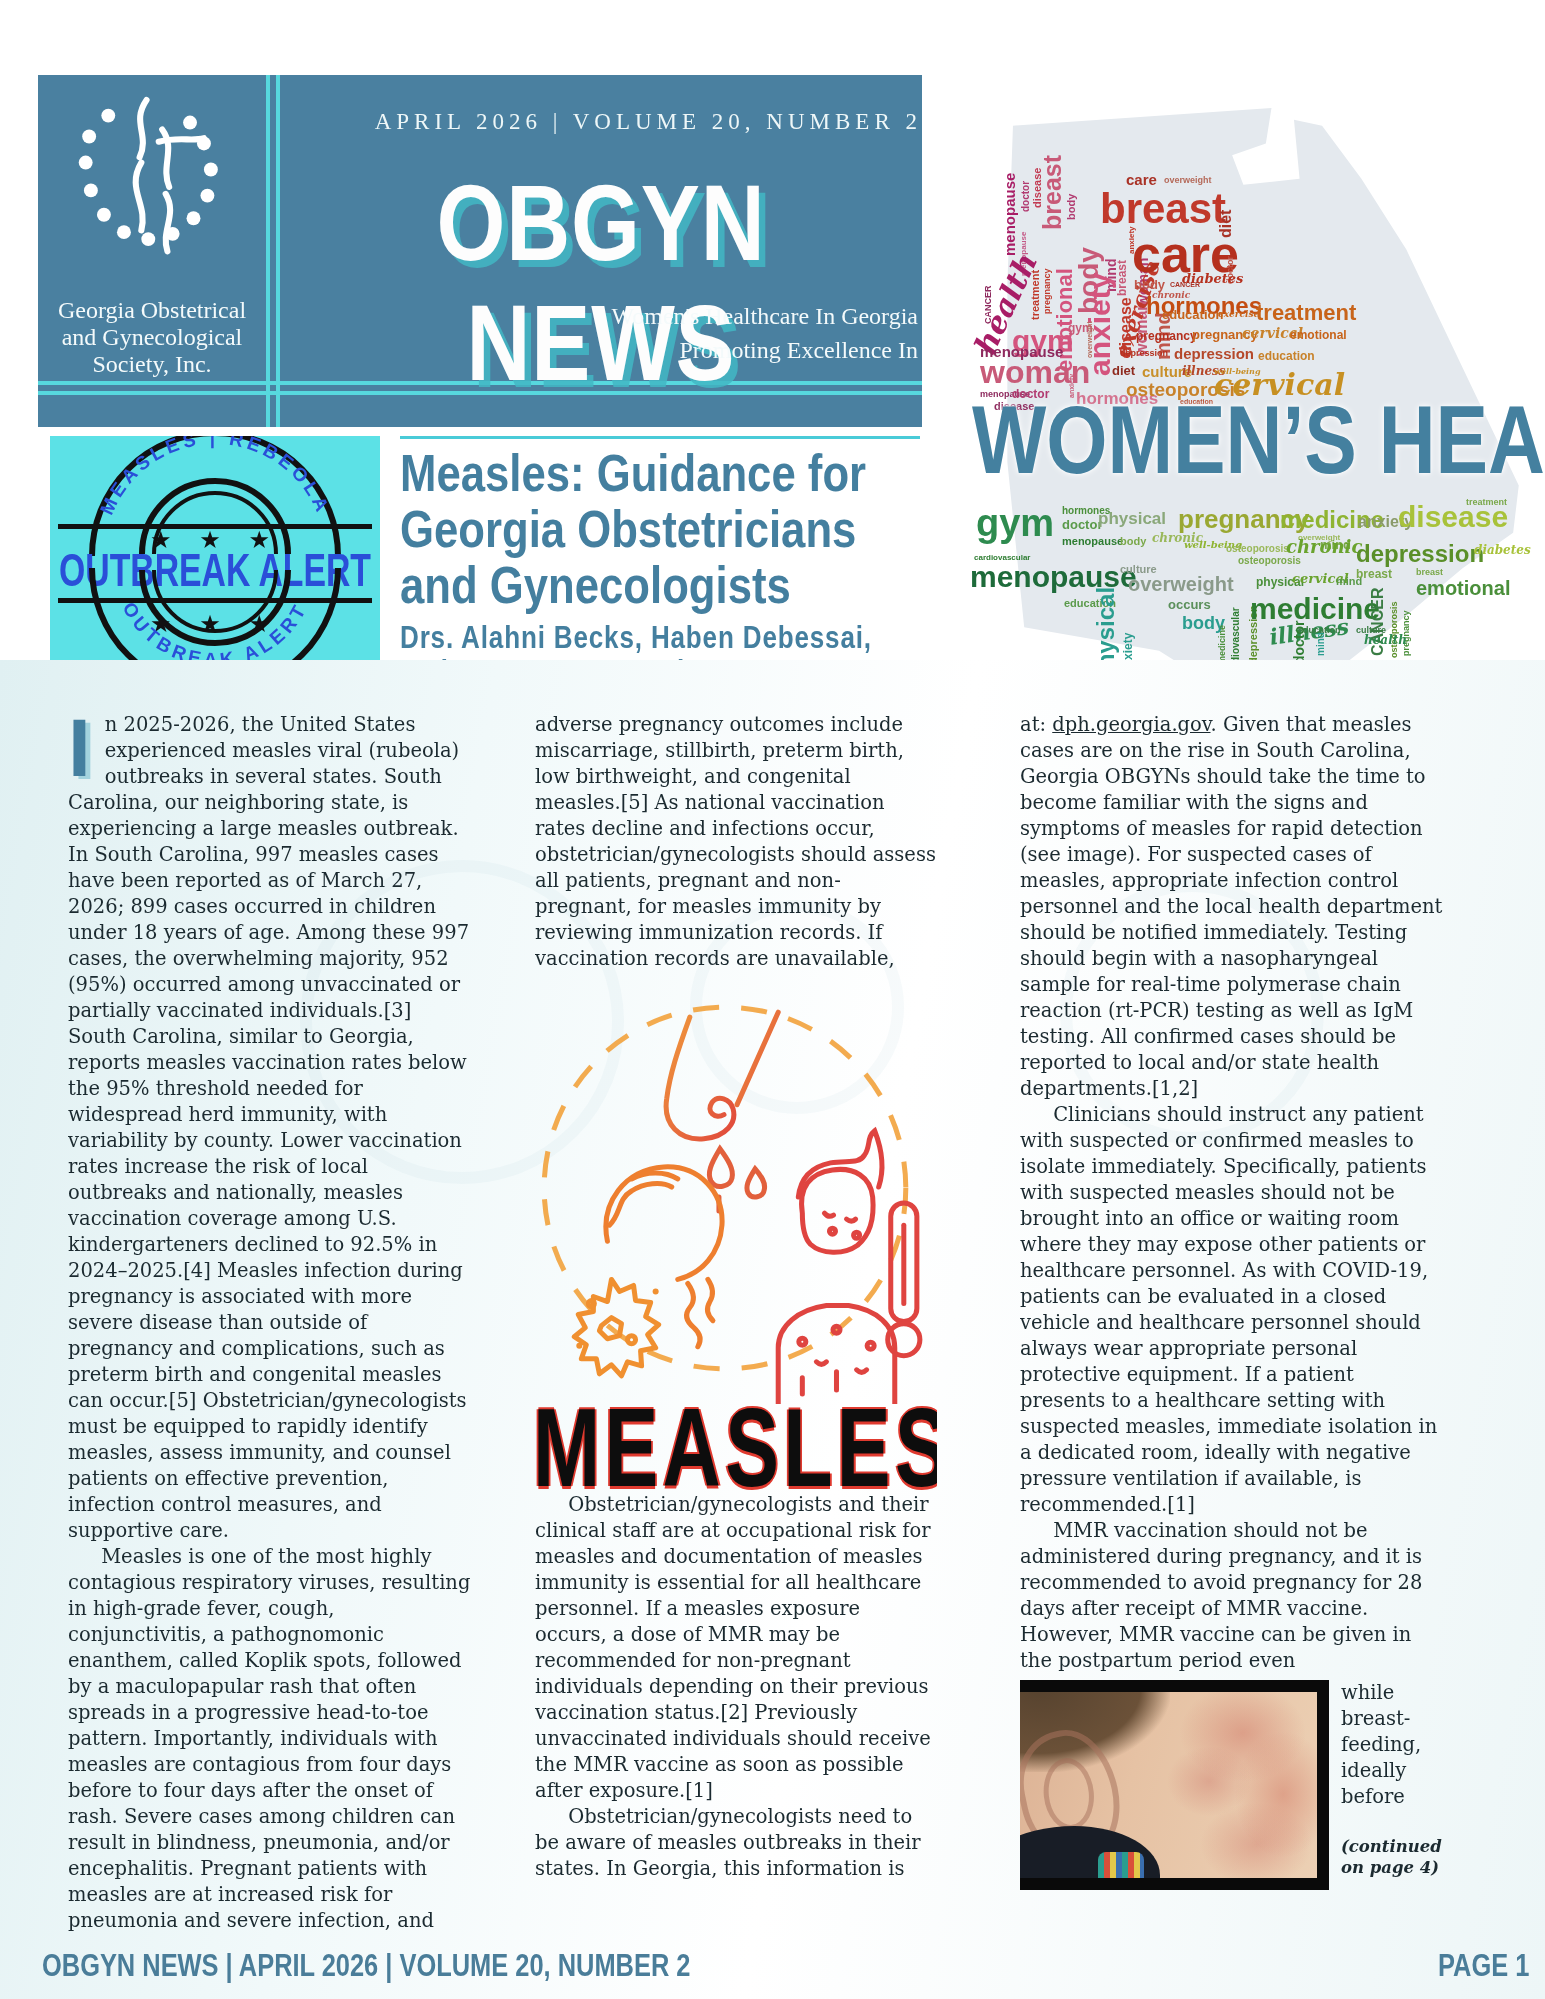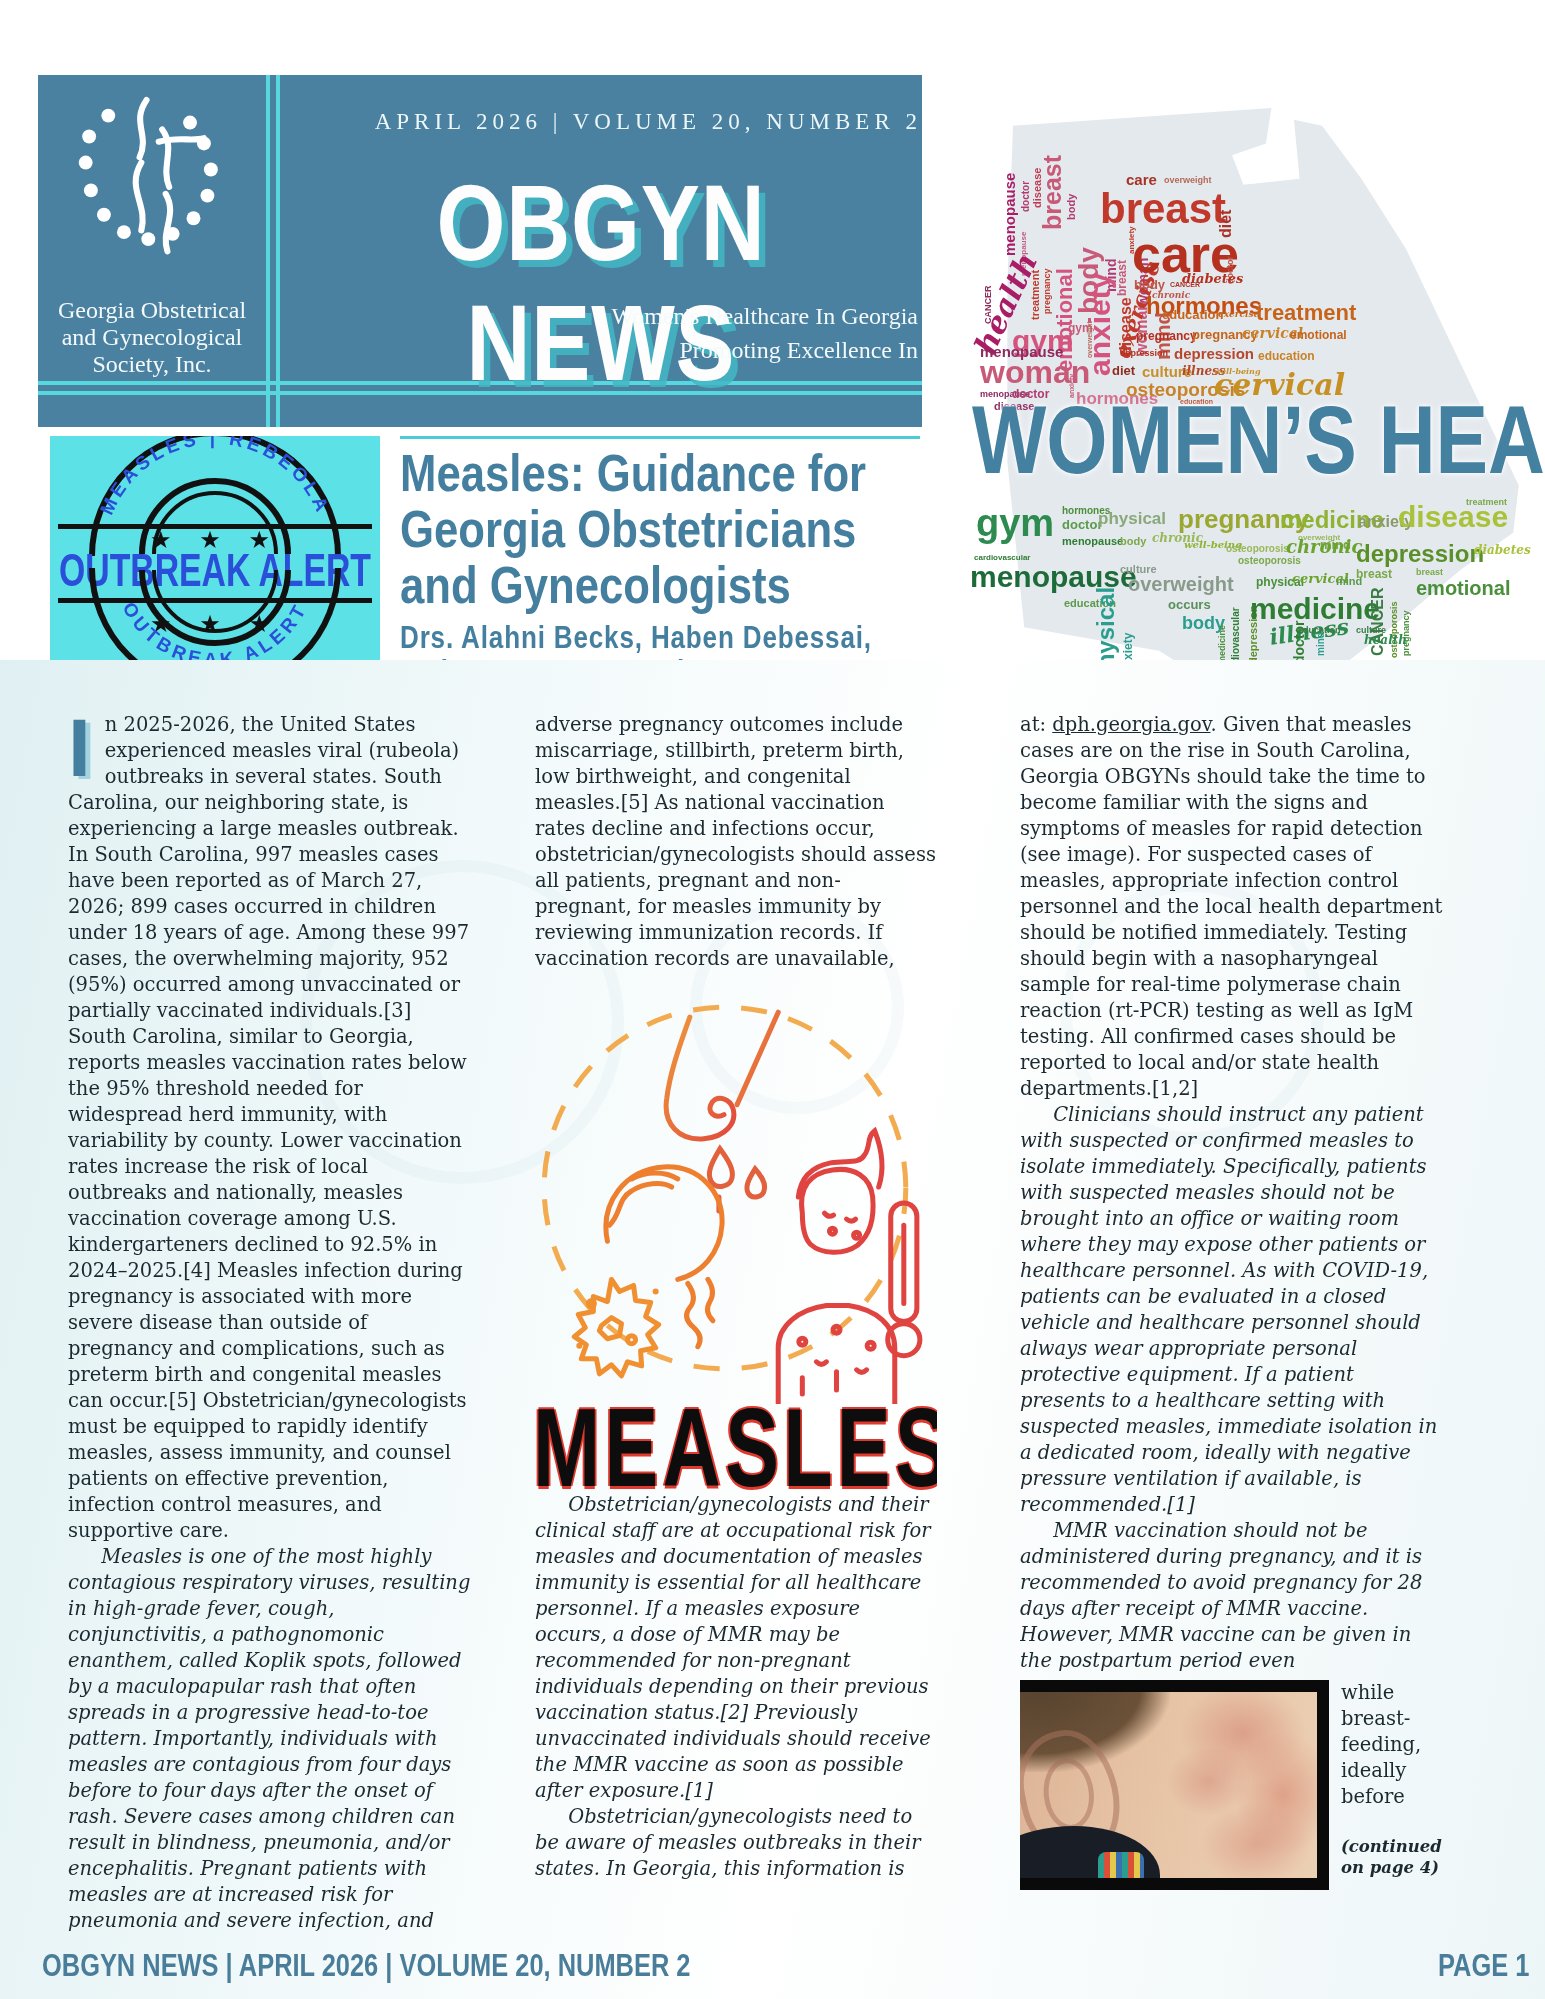--- a/index.html
+++ b/index.html
@@ -51,21 +51,21 @@
   
   #body-bg{position:absolute;left:0;top:660px;width:1545px;height:1339px;
      background:linear-gradient(100deg,#e0f0f2 0%,#f1f9fa 28%,#ffffff 55%,#edf6f7 100%);}
   .swirl{position:absolute;border:12px solid #8fb4c2;border-radius:50%;opacity:.07;}
   .col{position:absolute;top:712px;font-size:19.5px;line-height:26px;color:#1b2a30;
        overflow:hidden;height:1250px;}
   #col1{left:68px;width:405px;}
   #col2{left:535px;width:402px;}
   #col3{left:1020px;width:424px;}
   .col p{margin:0;}
-  .col p.indent{text-indent:1.7em;font-style:italic;}
+  .col p.indent{text-indent:1.7em;}
   .dropcap{float:left;font-family:"Liberation Sans",sans-serif;font-weight:700;
      font-size:82px;line-height:64px;color:#447f9f;margin:4px 14px 0 0;
      text-shadow:5px 3px 0 #a3d3de;}
   a.doclink{color:#1b2a30;text-decoration:underline;}
   
   #measles-fig{position:relative;height:520px;}
   #measles-fig svg{position:absolute;left:0;top:0;}
   #measles-label{position:absolute;left:-2px;bottom:-6px;color:#0d0d0d;
      font-family:"Liberation Sans",sans-serif;font-weight:700;font-size:112px;line-height:100px;
      letter-spacing:6px;transform:scaleX(.72);transform-origin:left bottom;white-space:nowrap;

